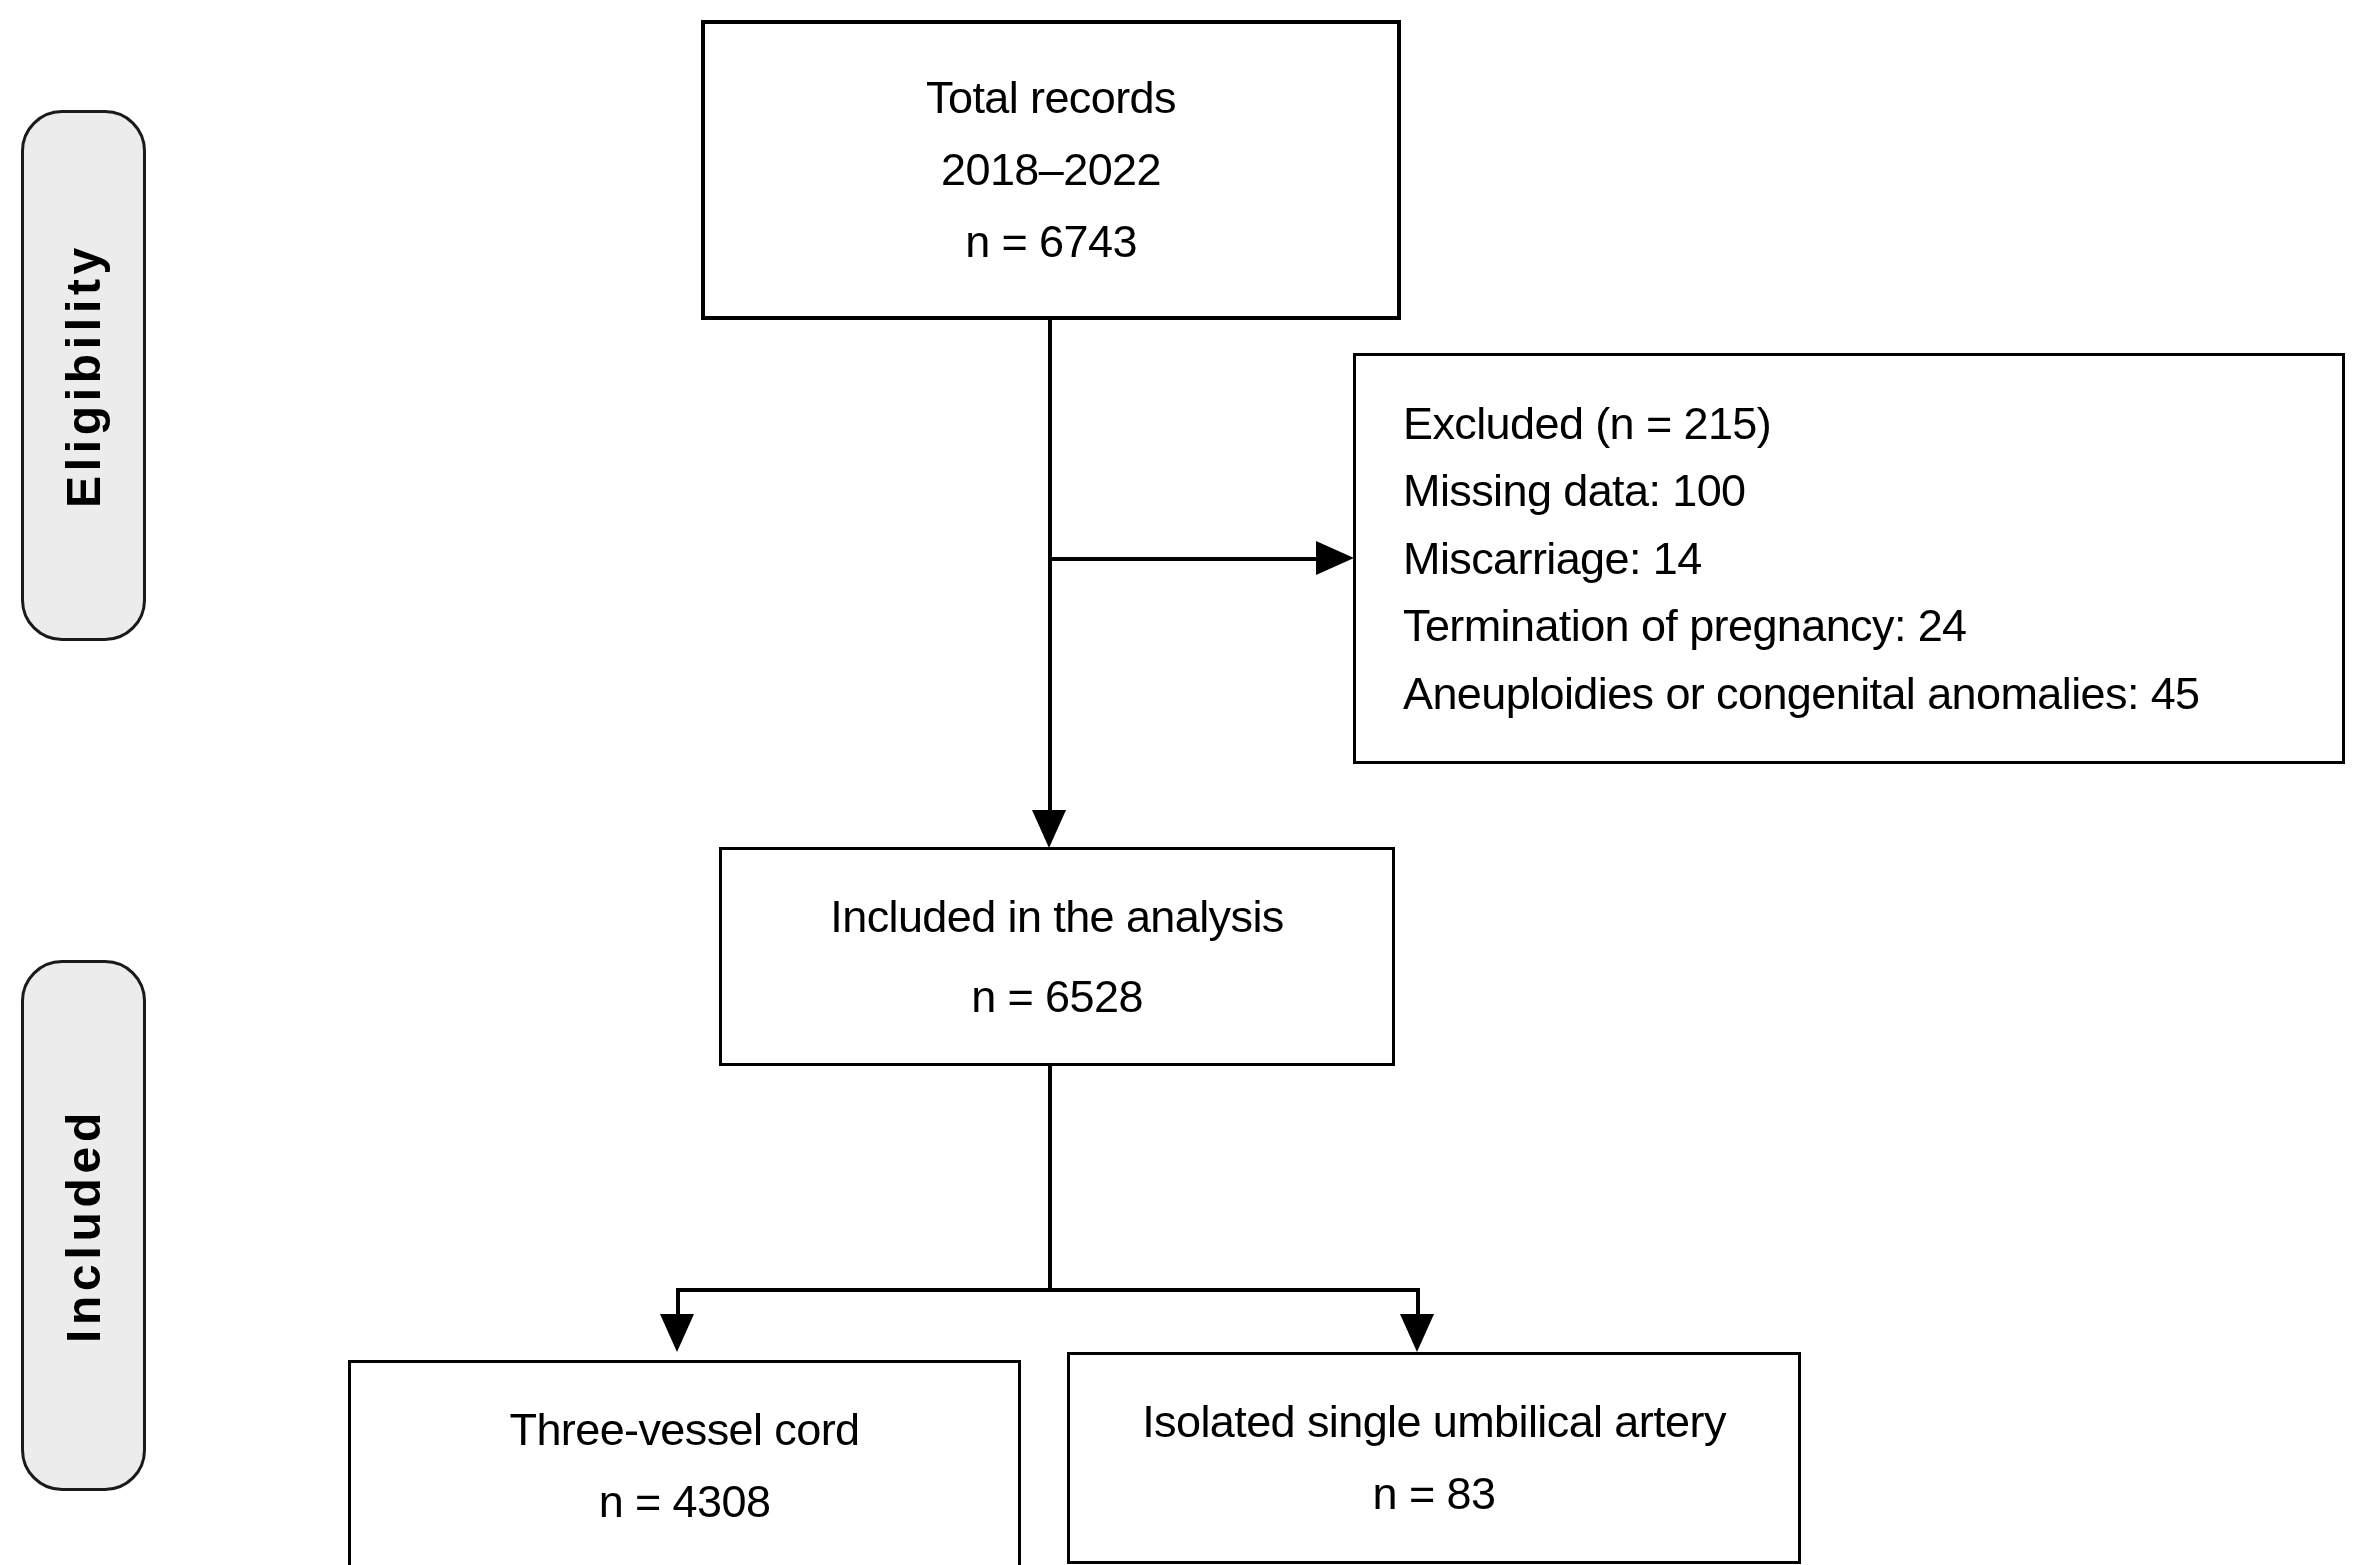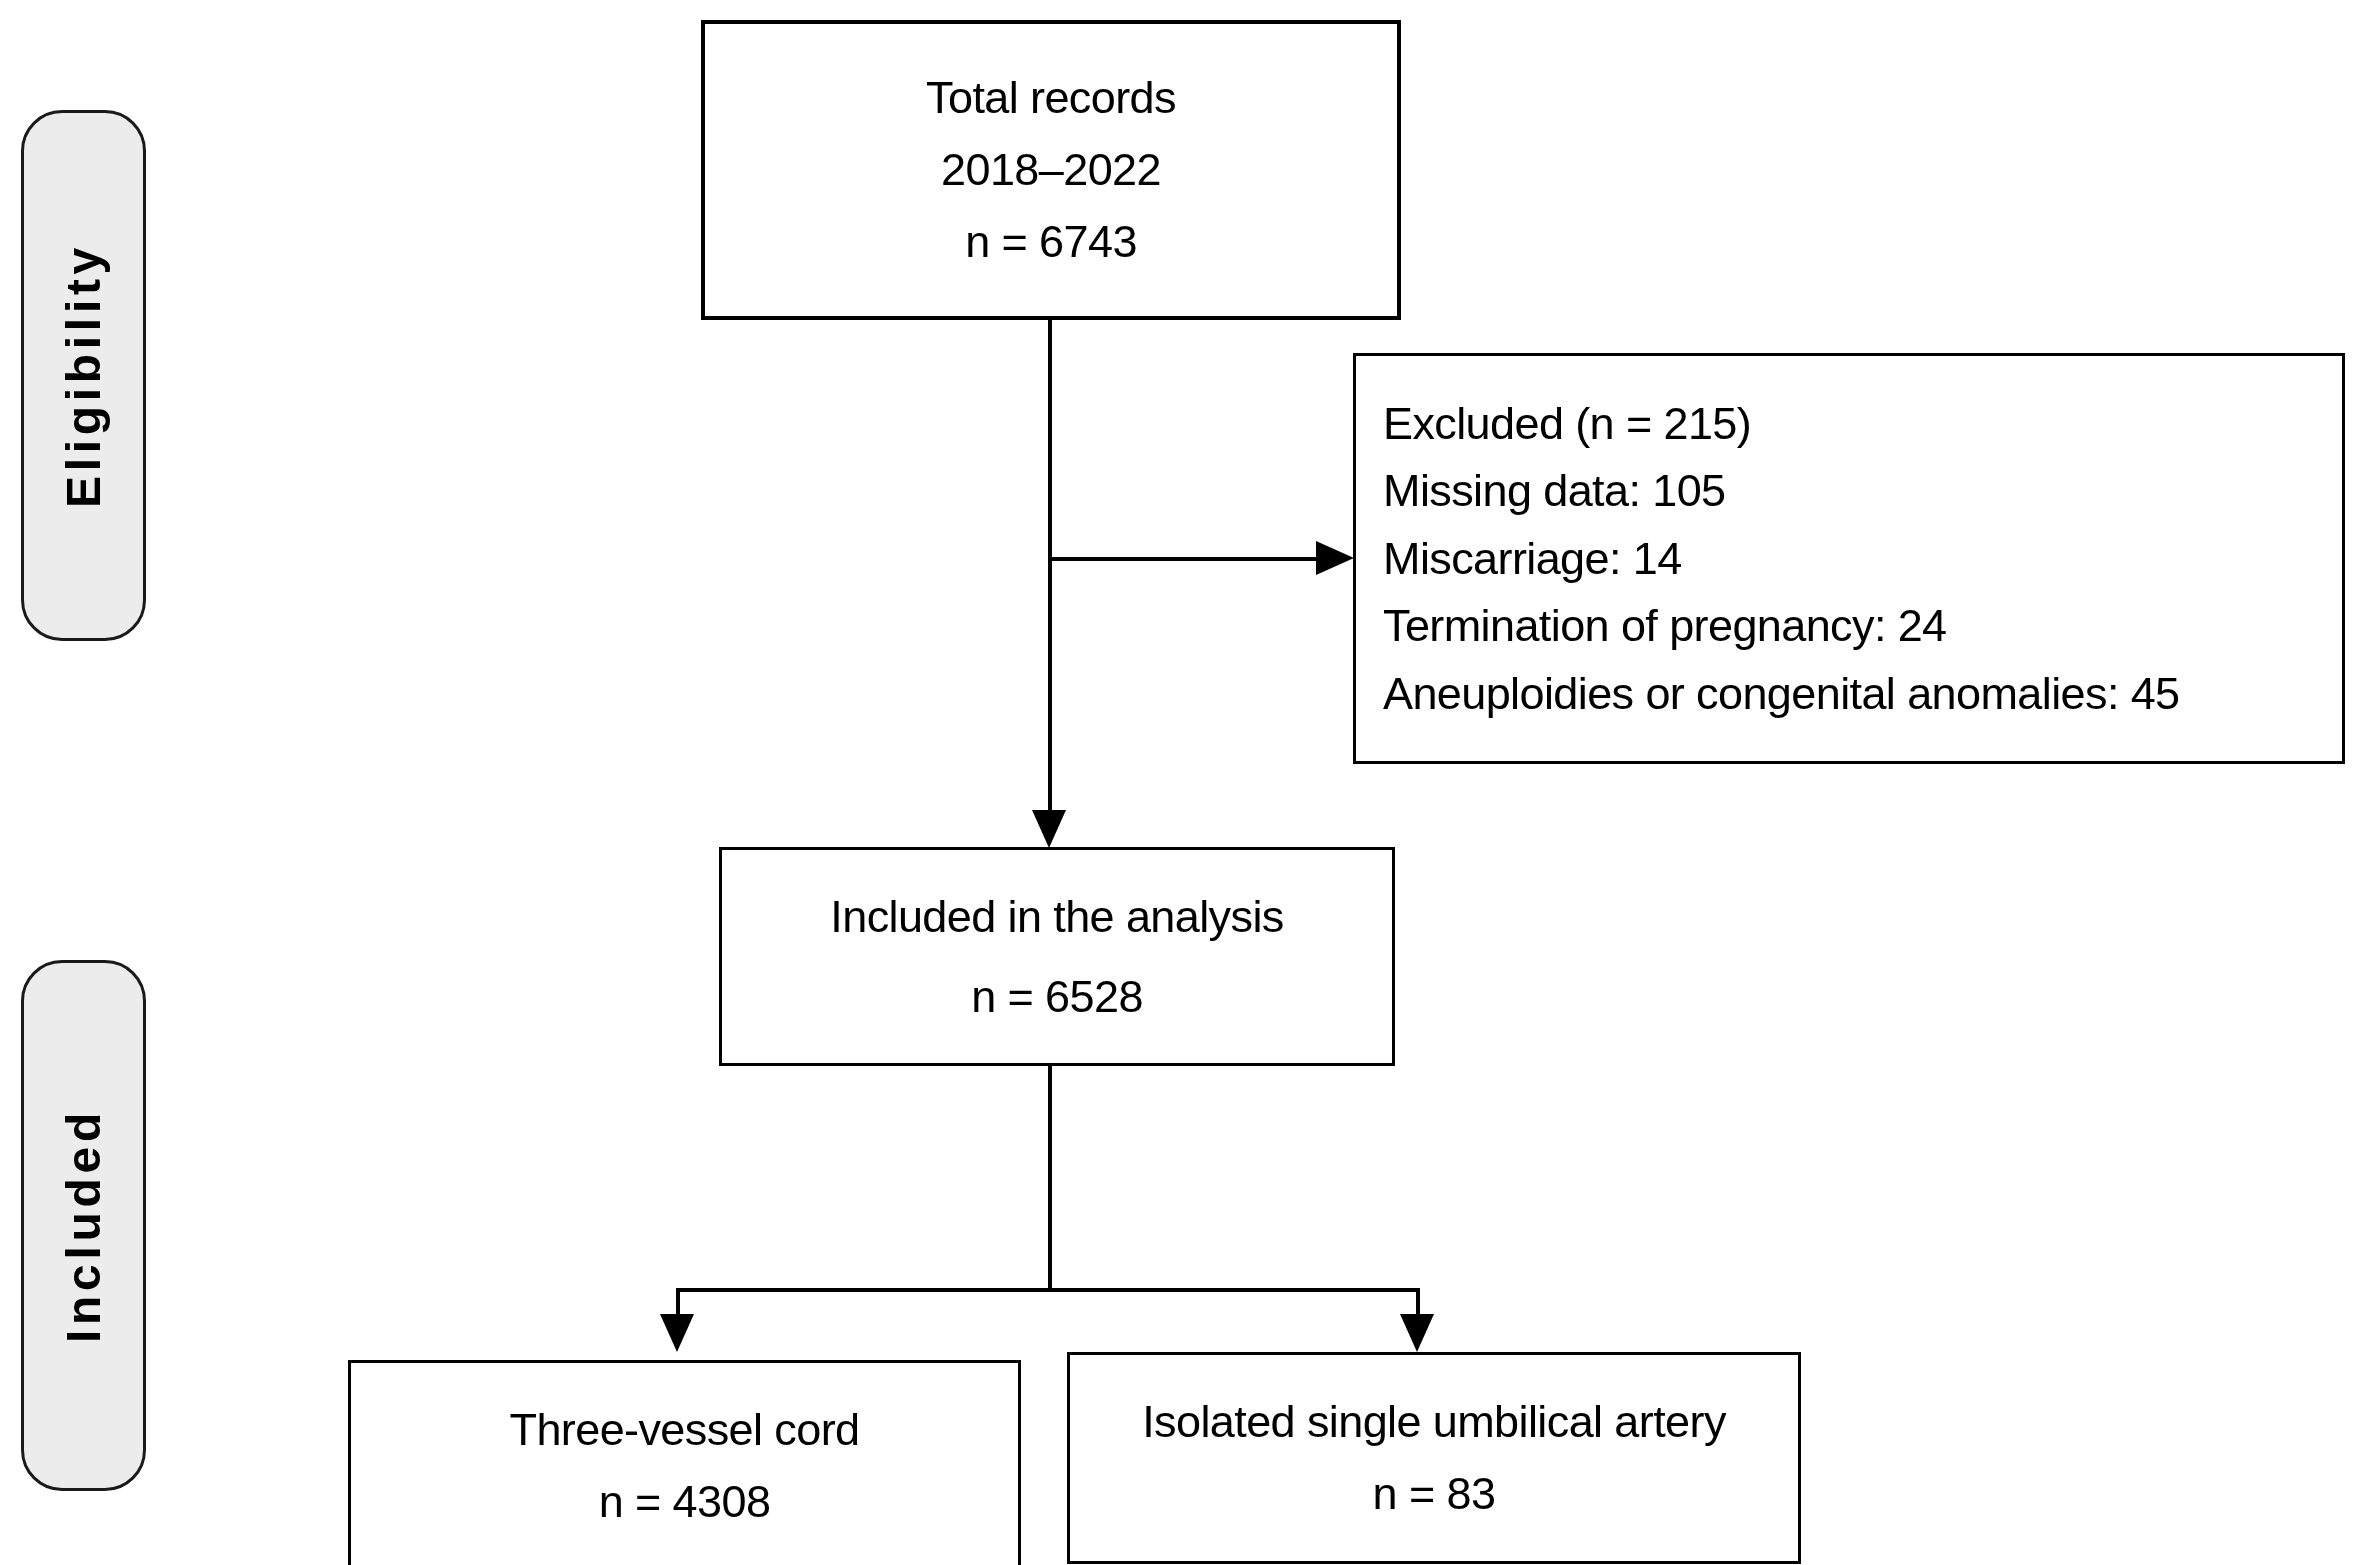--- a/index.html
+++ b/index.html
@@ -23,21 +23,21 @@
     align-items: center;
     text-align: center;
     font-size: 45px;
     line-height: 1.6;
     letter-spacing: -0.6px;
     white-space: nowrap;
   }
   .node--left {
     align-items: flex-start;
     text-align: left;
-    padding-left: 27px;
+    padding-left: 47px;
     line-height: 1.5;
   }
   .stage {
     position: absolute;
     background: #ececec;
     border: 3px solid #1a1a1a;
     border-radius: 41px;
     display: flex;
     align-items: center;
     justify-content: center;
@@ -68,21 +68,21 @@
   </div>
 
   <div class="node" style="left:701px; top:19.5px; width:700px; height:300px; border-width:4.1px;">
     <div>Total records</div>
     <div>2018–2022</div>
     <div>n = 6743</div>
   </div>
 
   <div class="node node--left" style="left:1353px; top:353px; width:992px; height:411px;">
     <div>Excluded (n = 215)</div>
-    <div>Missing data: 105</div>
+    <div>Missing data: 100</div>
     <div>Miscarriage: 14</div>
     <div>Termination of pregnancy: 24</div>
     <div>Aneuploidies or congenital anomalies: 45</div>
   </div>
 
   <div class="node" style="left:719px; top:847px; width:676px; height:219px;gap:8px;">
     <div>Included in the analysis</div>
     <div>n = 6528</div>
   </div>
 

